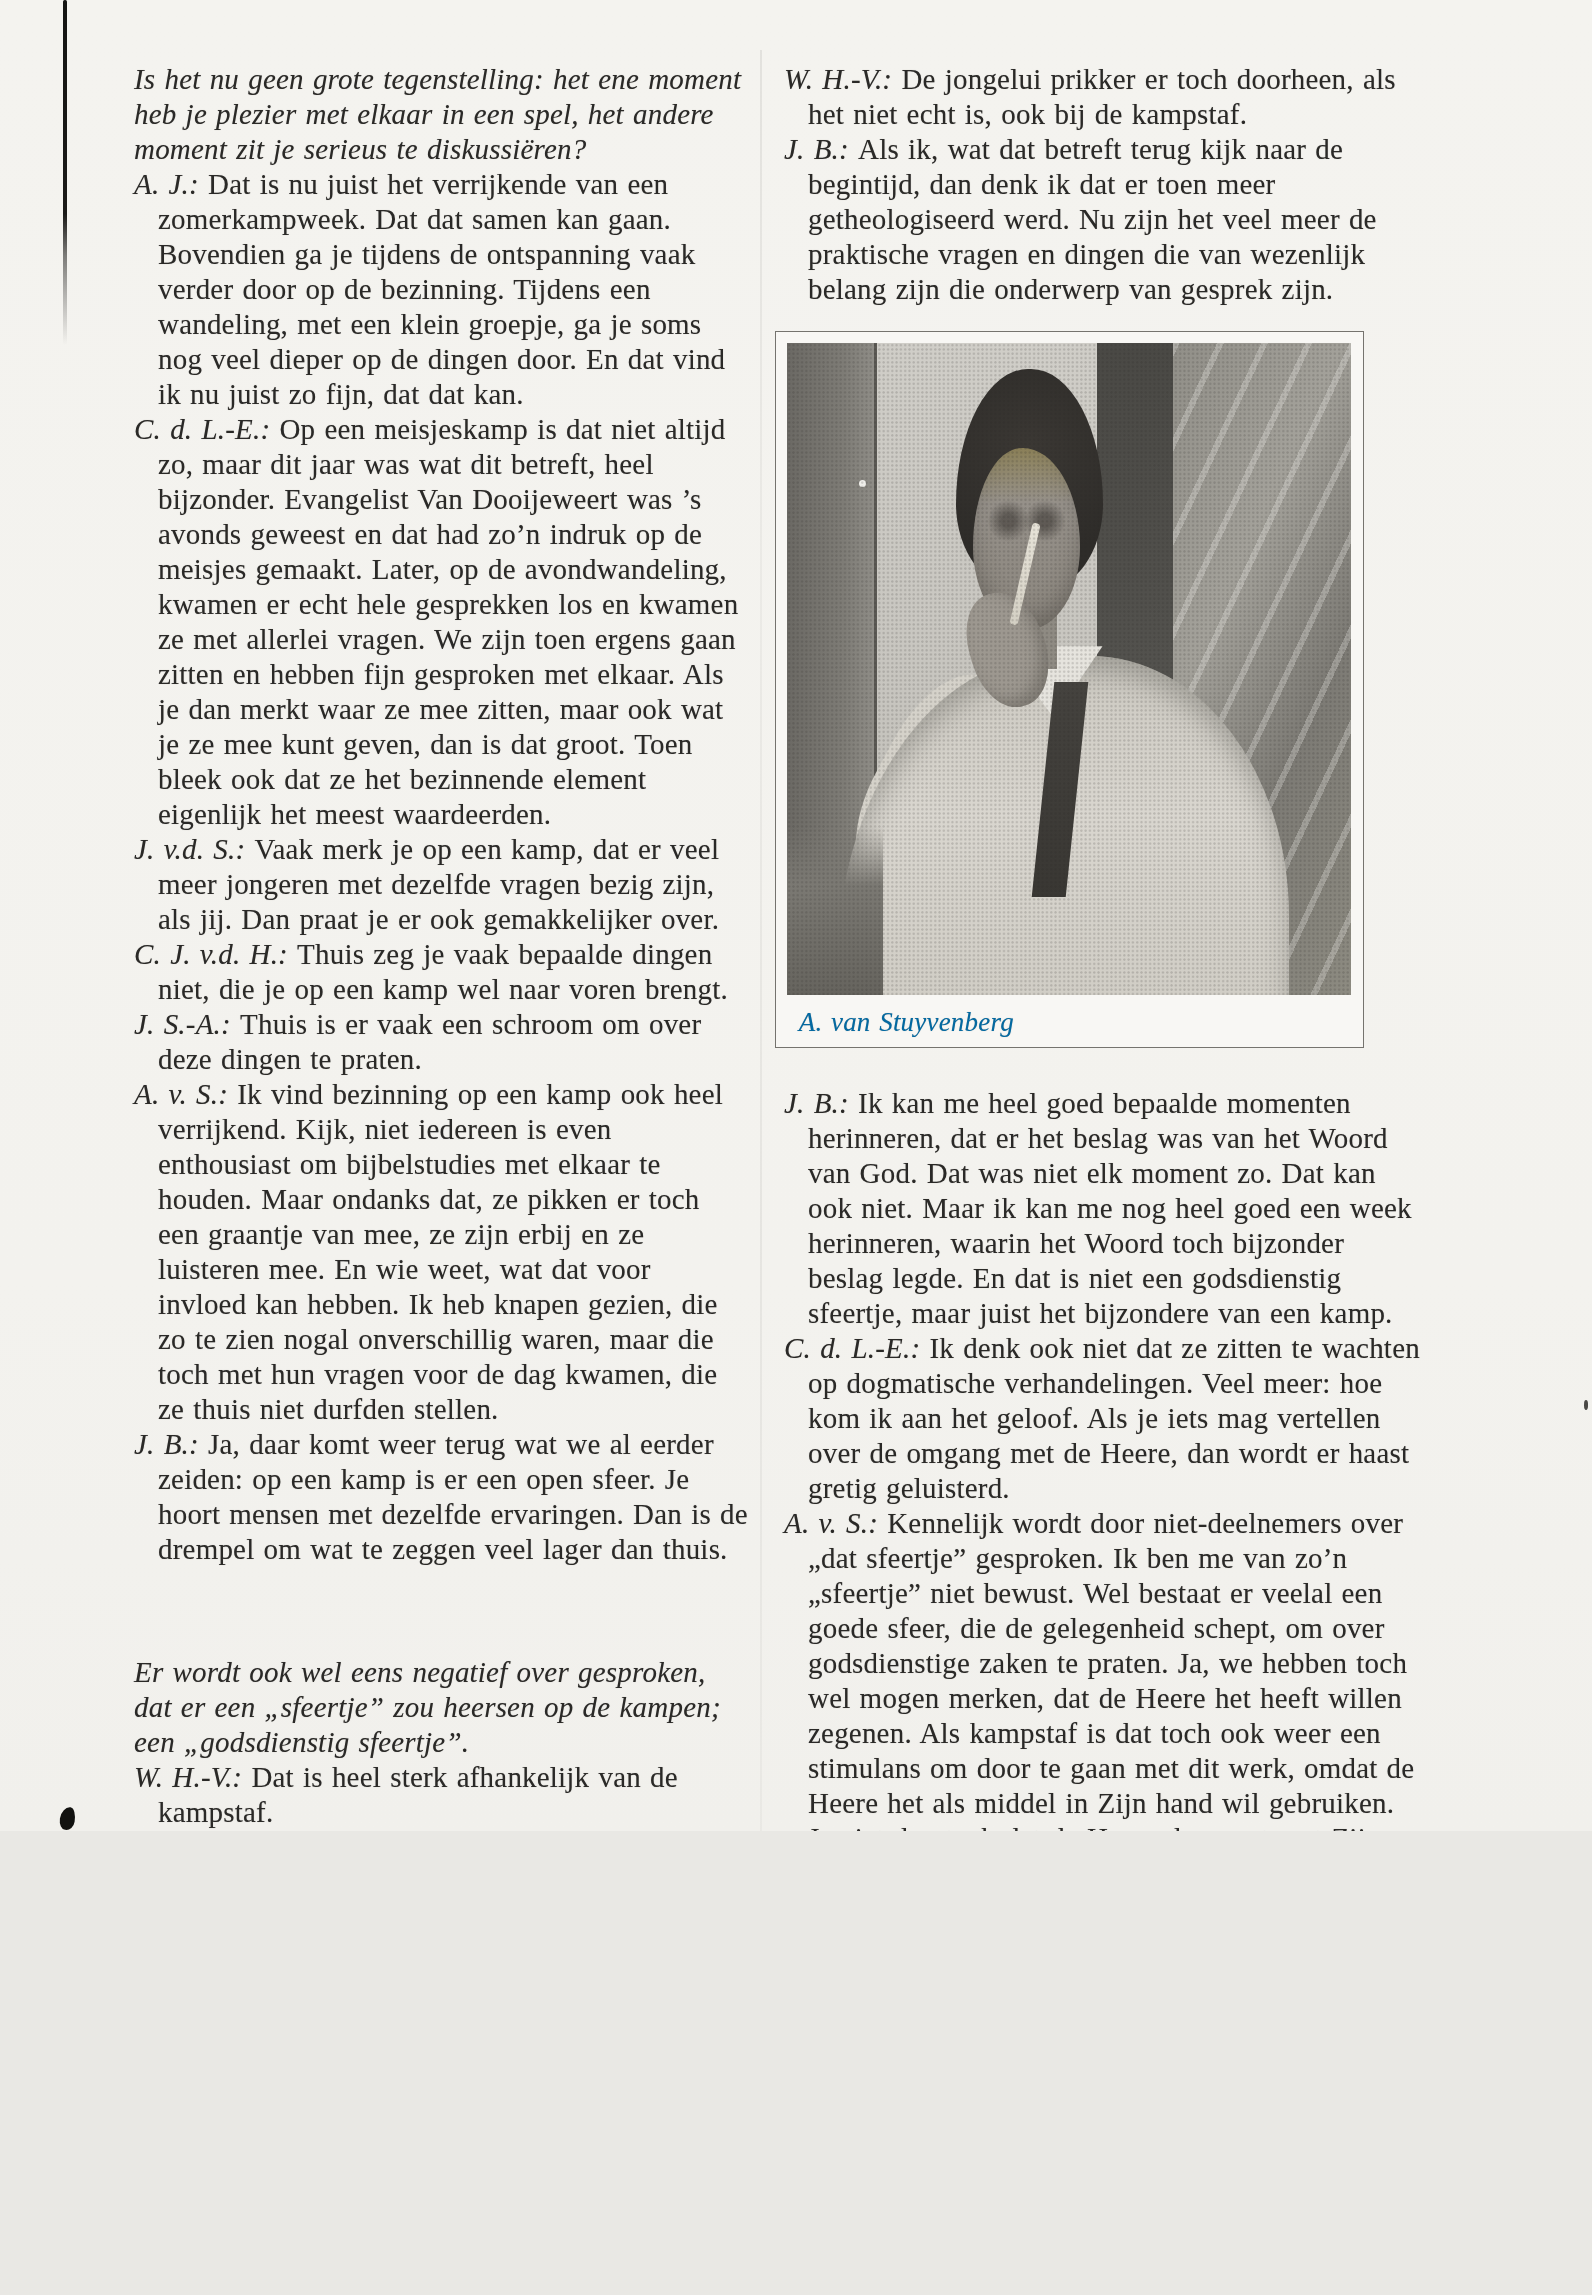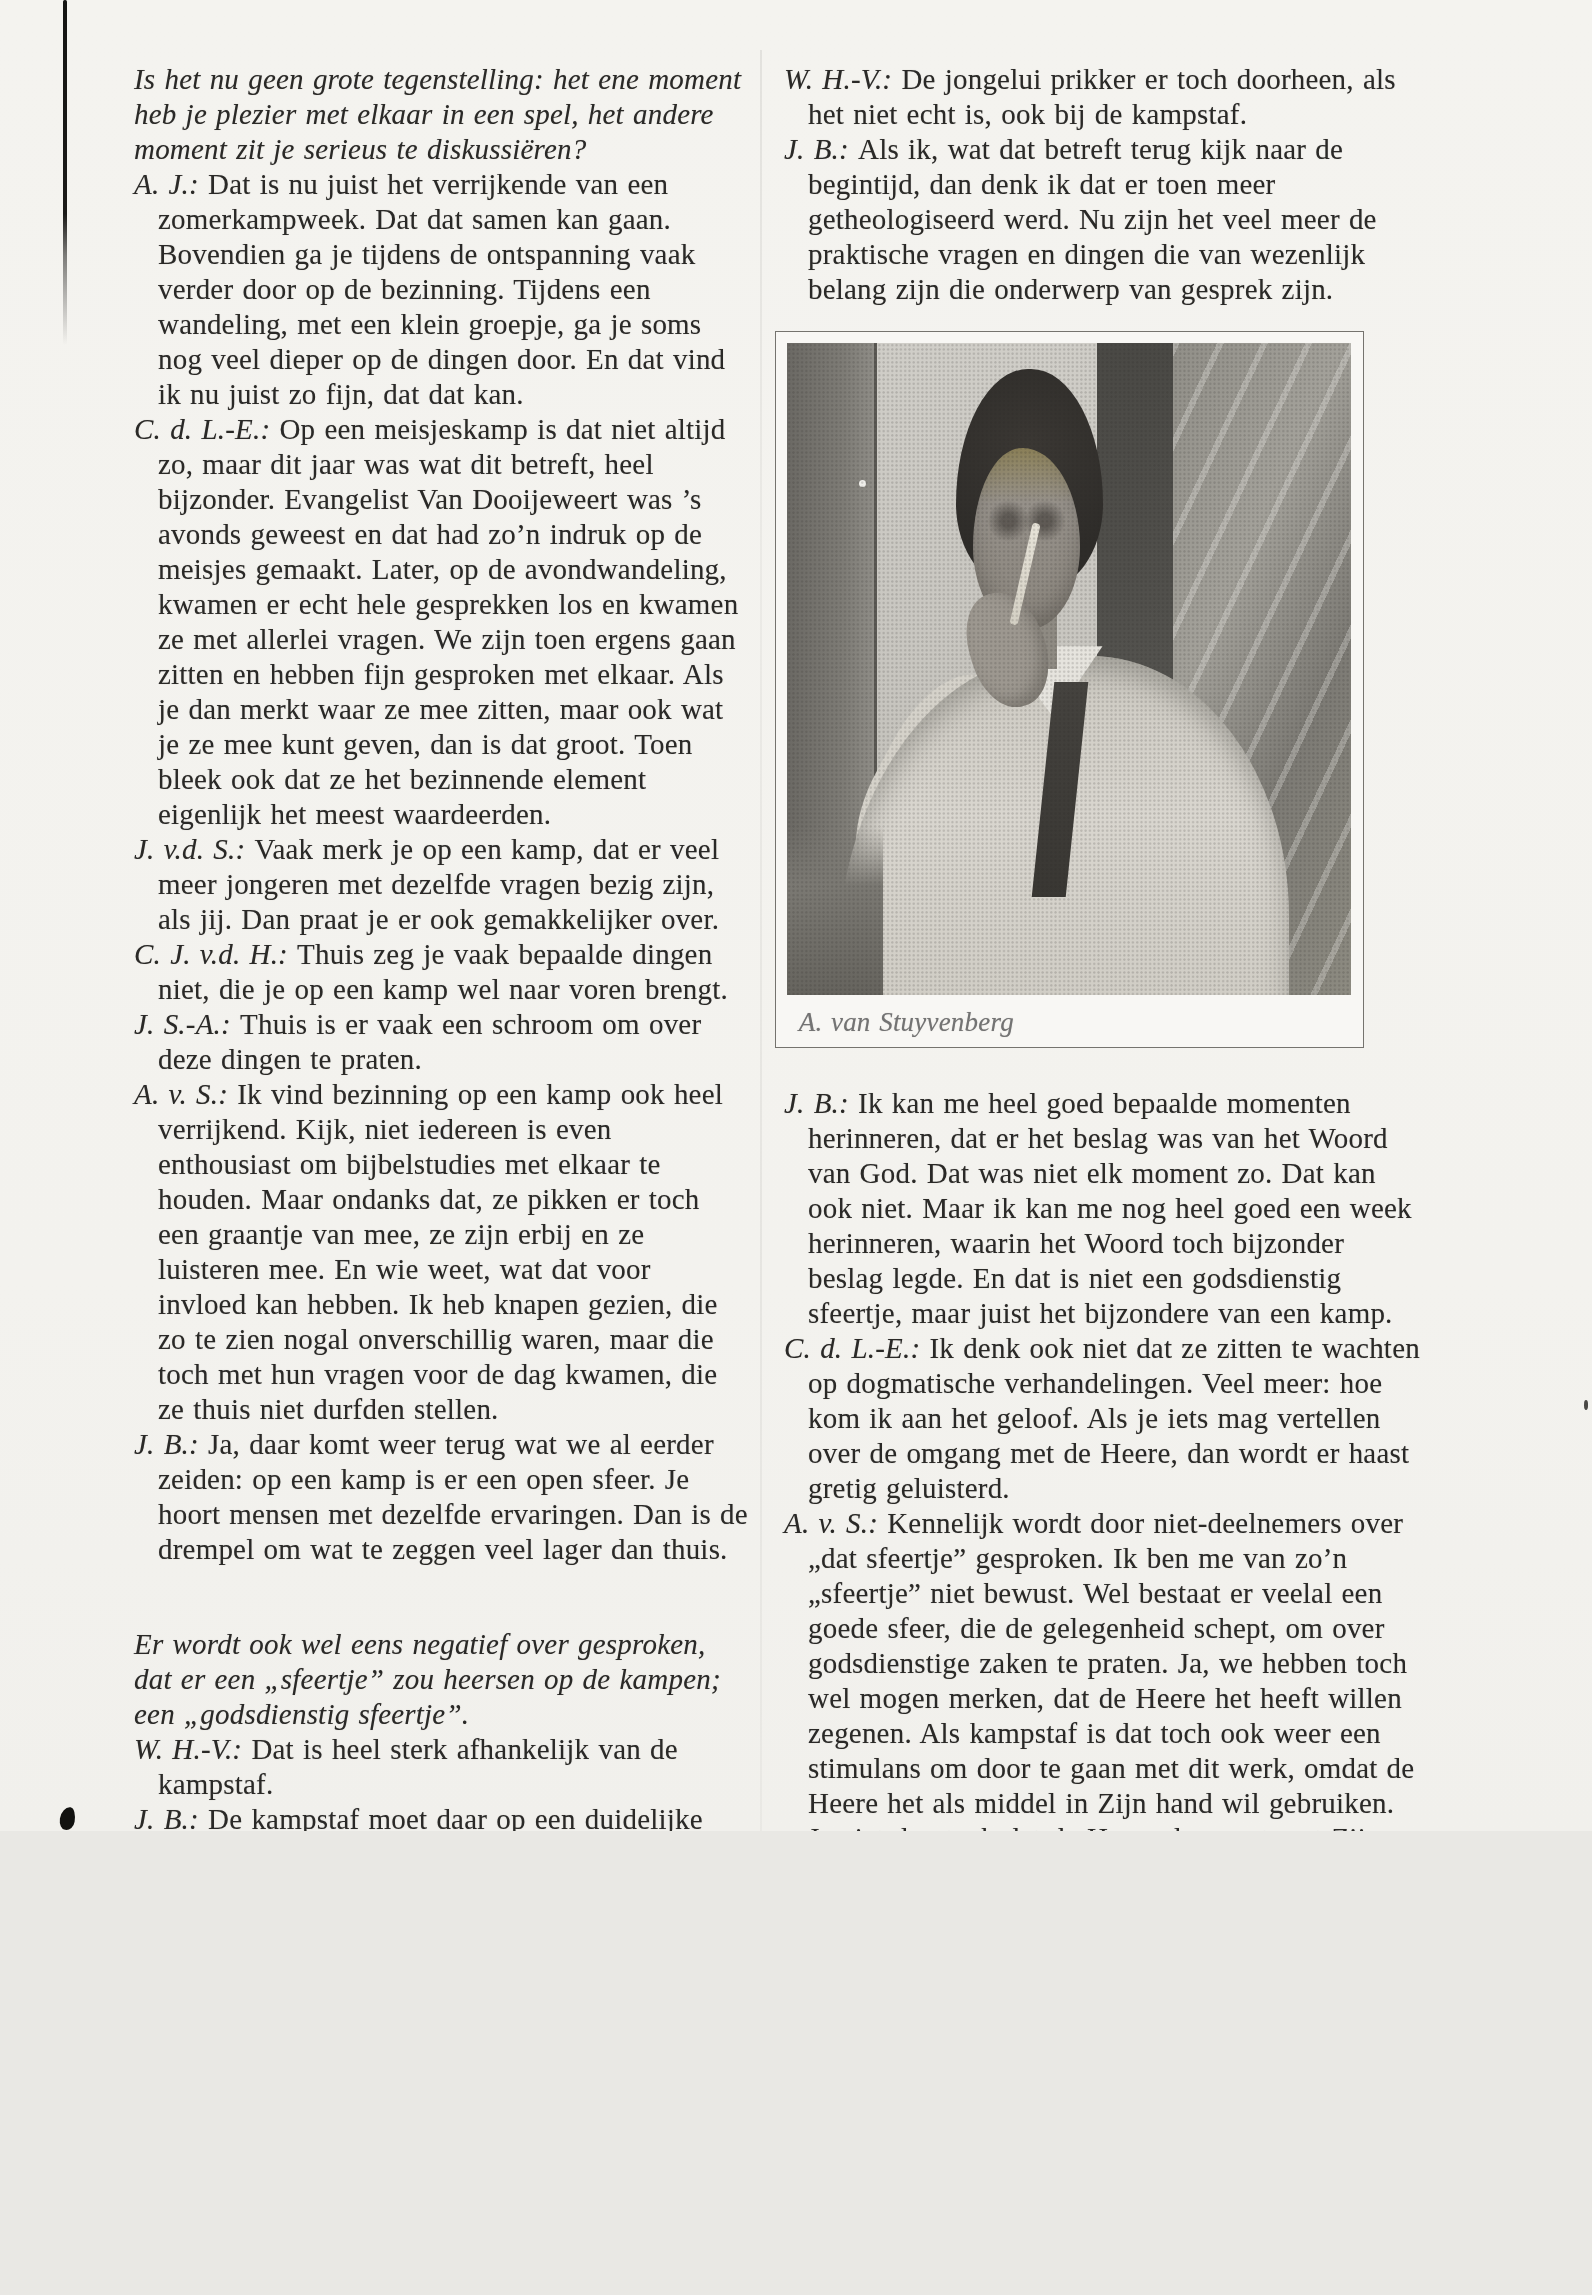--- a/index.html
+++ b/index.html
@@ -59,21 +59,21 @@
     position: absolute; top: 62px;
     font-size: 29px; line-height: 35px;
     letter-spacing: 0.2px; word-spacing: 1.7px;
     text-shadow: 0 0 0.9px rgba(42,40,37,0.30);
   }
   .col-left  { left: 134px; width: 614px; }
   .col-right { left: 784px; width: 636px; }
   .para { margin: 0; }
   .turn { padding-left: 24px; text-indent: -24px; }
   .question { font-style: italic; padding-left: 0; text-indent: 0; }
-  .gap-before { margin-top: 60px; }
+  .gap-before { margin-top: 88px; }
   .speaker { font-style: italic; margin-top: 47px; }
   
   .photo-frame {
     box-sizing: border-box;
     width: 589px; margin: 24px 0 38px -9.5px;
     border: 1.7px solid #75736e;
     background: #f8f7f4;
     padding: 11.2px 11.2px 7px 11.2px;
   }
   .photo {
@@ -156,21 +156,21 @@
     transform: rotate(13deg); border-radius: 3.5px;
   }
   .photo::after {
     content: ""; position: absolute; inset: 0; pointer-events: none;
     background-image: radial-gradient(rgba(38,36,33,0.17) 0.9px, rgba(0,0,0,0) 1.4px);
     background-size: 4.3px 4.3px;
   }
   .caption {
     margin: 12px 0 1.7px 0; padding-left: 12px;
     font-style: italic; font-size: 27px; line-height: 31px;
-    color: #737373;
+    color: #0369a1;
     text-shadow: 0 0 0.9px rgba(42,40,37,0.30);
   }
 </style>
 </head>
 <body>
 
 <div class="page">
 
   <div class="margin-line"></div>
   <div class="col-divider"></div>

